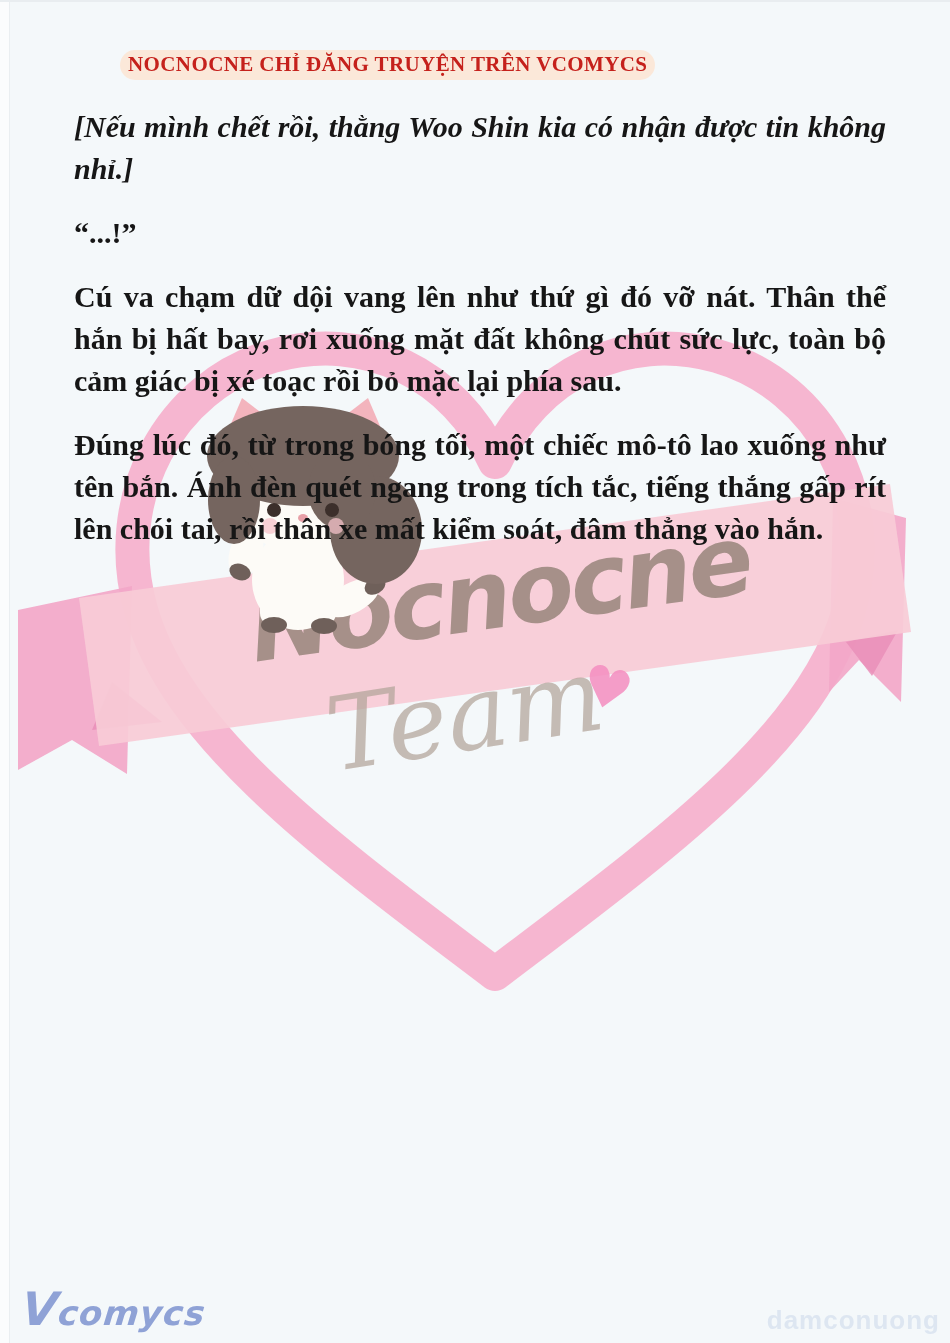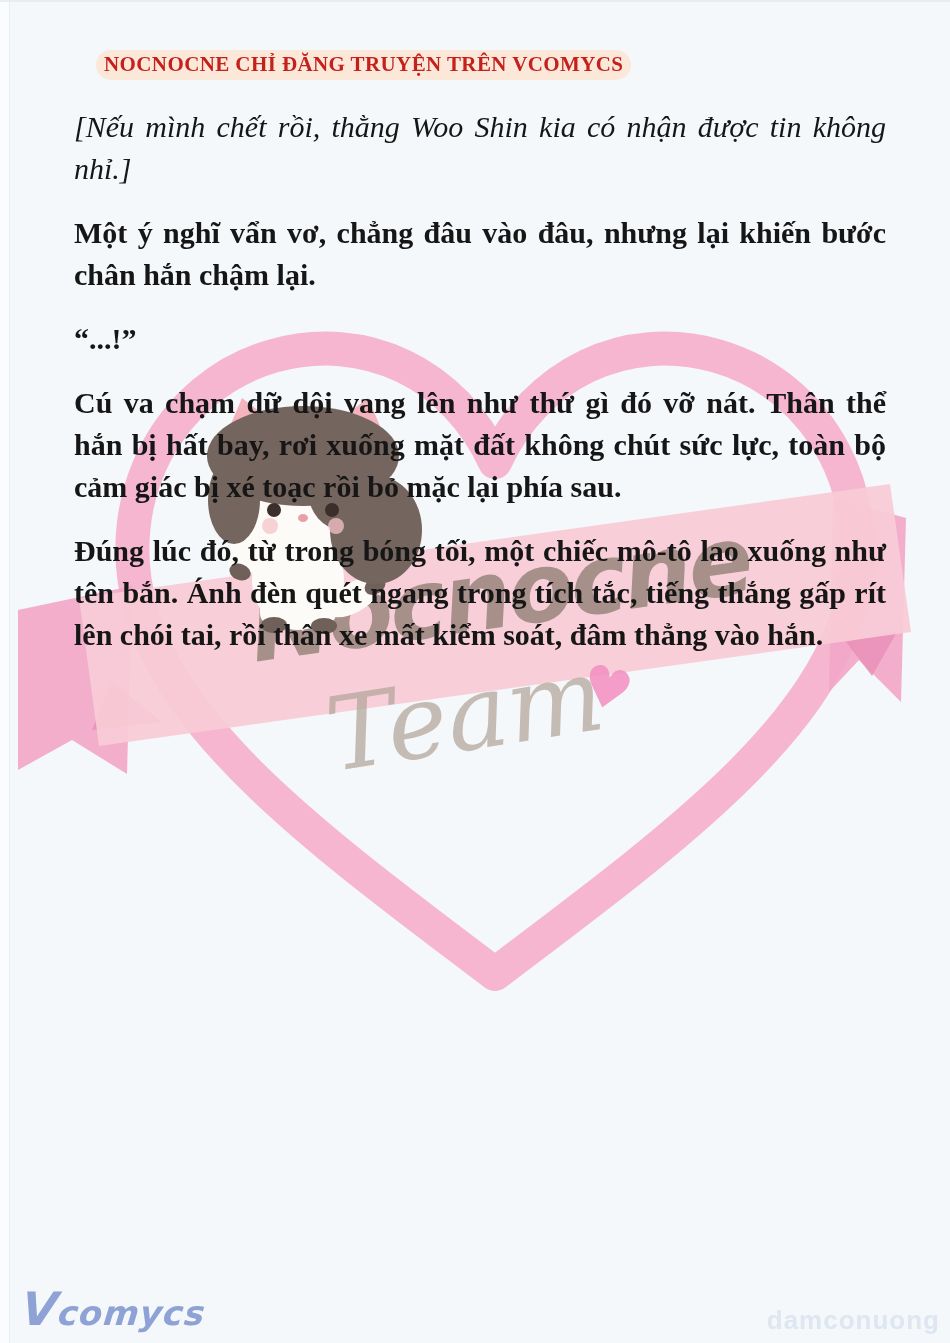--- a/index.html
+++ b/index.html
@@ -32,35 +32,35 @@
     color:rgba(178,164,153,0.72);
   }
   .wm-heart-accent{
     position:absolute;left:582px;top:656px;font-size:56px;
     color:rgba(244,143,192,0.88);transform:rotate(14deg);
     font-family:"DejaVu Sans",sans-serif;
   }
 
   
   .notice-badge{
-    position:absolute;left:96px;top:50px;
+    position:absolute;left:120px;top:50px;
     background:#fbe8d9;color:#c5211c;
     font-weight:bold;font-size:21px;letter-spacing:0.4px;
     padding:2px 8px 3px 8px;
     font-family:"Liberation Serif","DejaVu Serif",serif;
     border-radius:15px;
   }
   .content{
     position:absolute;left:74px;top:106px;width:812px;
     color:#161616;font-size:30px;line-height:1.4;
   }
   .content p{
     margin:0 0 22px 0;text-align:justify;font-weight:600;
   }
-  .content p.thought{font-weight:400;font-style:italic;}
+  .content p.thought{font-weight:700;font-style:italic;}
   .content p.quote{text-align:left;}
 
   
   .site-logo{
     position:absolute;left:22px;top:1282px;
     font-family:"DejaVu Sans","Liberation Sans",sans-serif;
     font-weight:bold;font-style:italic;font-size:34px;letter-spacing:1px;
     color:#8fa2d6;transform:skewX(-6deg);
   }
   .site-logo::first-letter{font-size:46px;}
@@ -132,20 +132,19 @@
     <ellipse cx="113" cy="124" rx="5" ry="4" fill="#e8a0a8"></ellipse>
     <circle cx="80" cy="132" r="8" fill="#f5c3c9" opacity="0.75"></circle>
     <circle cx="146" cy="132" r="8" fill="#f5c3c9" opacity="0.75"></circle>
   </svg>
 </div>
 
 <div class="notice-badge">NOCNOCNE CHỈ ĐĂNG TRUYỆN TRÊN VCOMYCS</div>
 
 <div class="content">
   <p class="thought">[Nếu mình chết rồi, thằng Woo Shin kia có nhận được tin không nhỉ.]</p>
-  <p>Một ý nghĩ vẩn vơ, chẳng đâu vào đâu, nhưng lại khiến bước chân hắn chậm lại.</p>
   <p class="quote">“...!”</p>
   <p>Cú va chạm dữ dội vang lên như thứ gì đó vỡ nát. Thân thể hắn bị hất bay, rơi xuống mặt đất không chút sức lực, toàn bộ cảm giác bị xé toạc rồi bỏ mặc lại phía sau.</p>
   <p>Đúng lúc đó, từ trong bóng tối, một chiếc mô-tô lao xuống như tên bắn. Ánh đèn quét ngang trong tích tắc, tiếng thắng gấp rít lên chói tai, rồi thân xe mất kiểm soát, đâm thẳng vào hắn.</p>
 </div>
 
 <div class="site-logo">Vcomycs</div>
 <div class="corner-tag">damconuong</div>
 
 </body></html>

